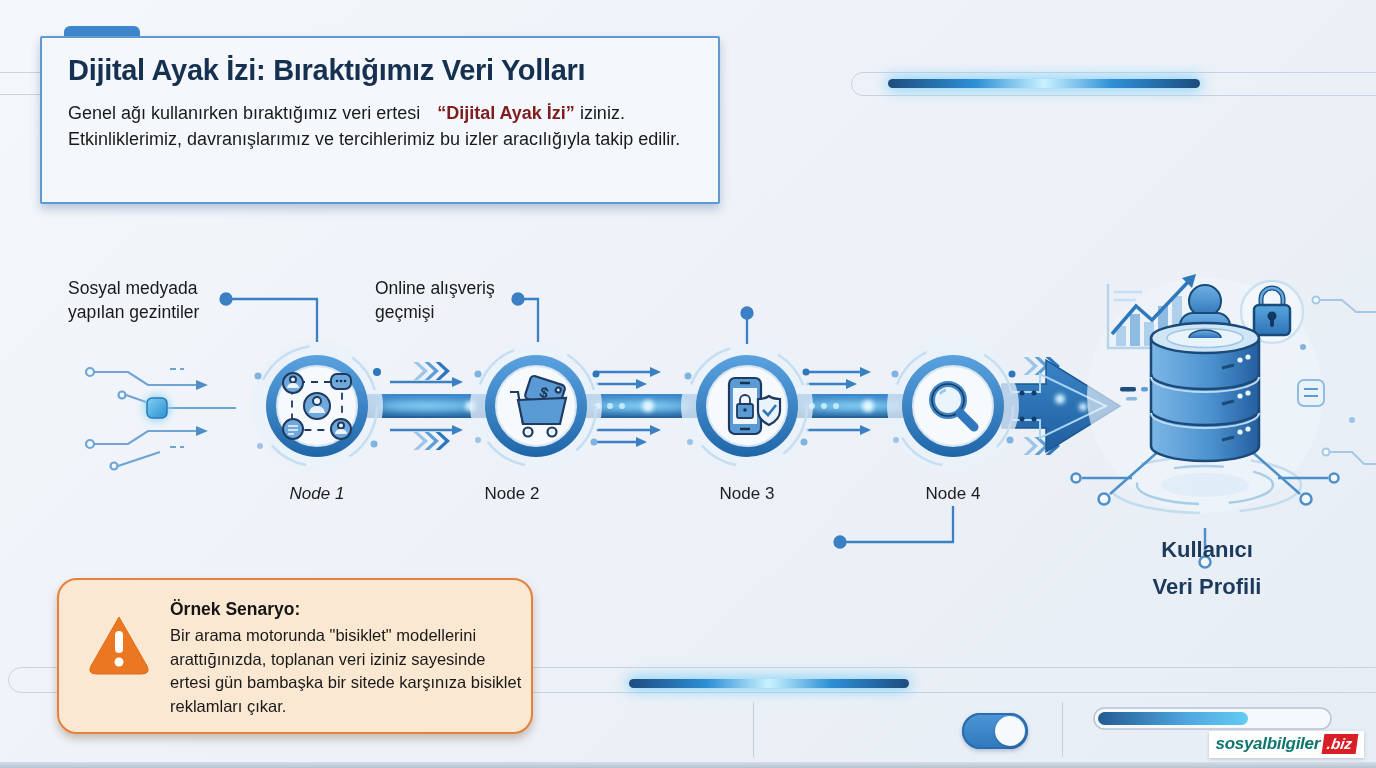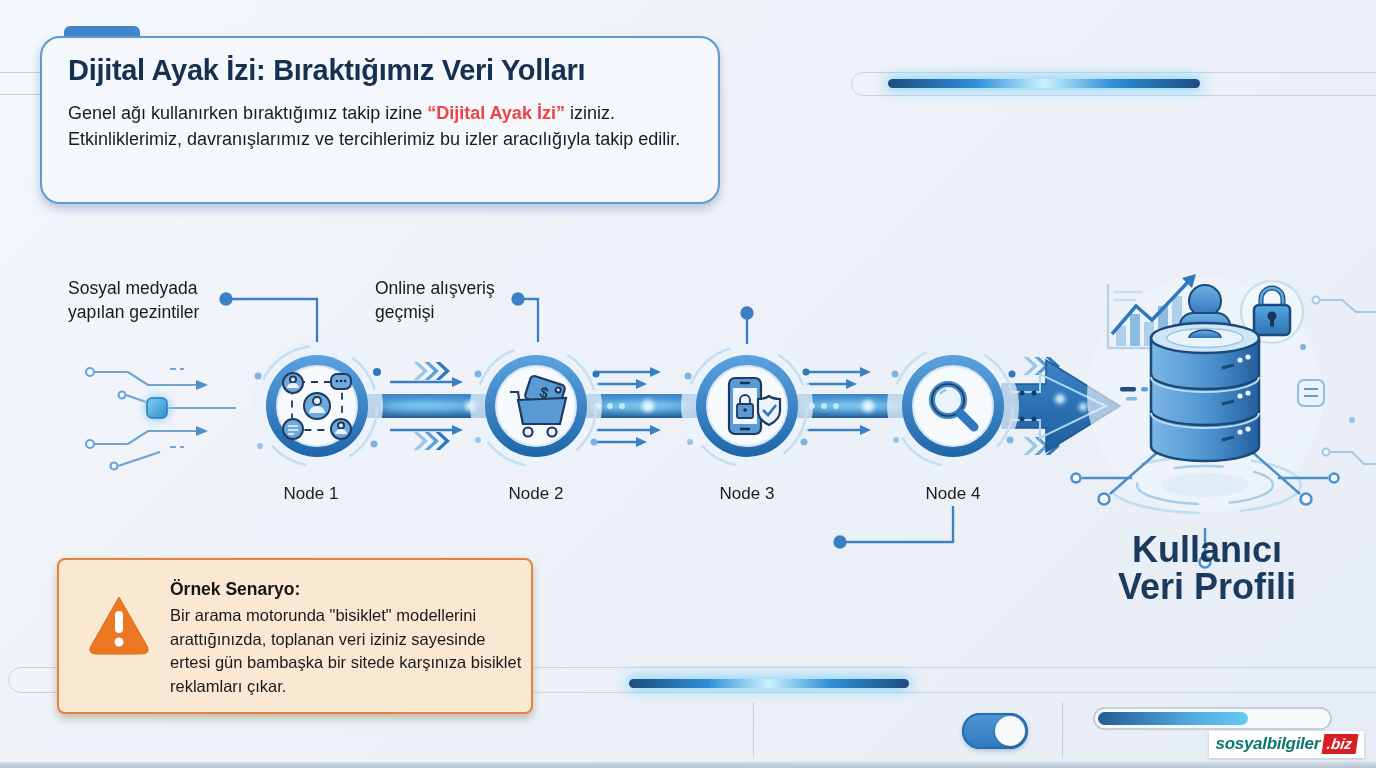--- a/index.html
+++ b/index.html
@@ -9,35 +9,35 @@
 
   
   .rail{position:absolute;border:1px solid #c9d3df;border-radius:13px;background:transparent;}
   .glowbar{position:absolute;height:9px;border-radius:5px;
     background:linear-gradient(90deg,#1e4c7e 0%,#2e8fd6 28%,#c9f2ff 50%,#2e8fd6 72%,#1e4c7e 100%);
     box-shadow:0 0 14px 2px rgba(110,205,250,.85);}
 
   
   .header-tab{position:absolute;left:64px;top:26px;width:76px;height:16px;background:#3e87cc;border-radius:6px 6px 0 0;}
   .title-box{position:absolute;left:40px;top:36px;width:676px;height:164px;background:#f4f7fb;
-    border:2px solid #5e99d1;border-radius:20px;box-shadow:0 5px 10px rgba(90,120,160,.38);z-index:5;}
+    border:2px solid #5e99d1;border-radius:2px;box-shadow:0 5px 10px rgba(90,120,160,.38);z-index:5;}
   .page-title{position:absolute;left:26px;top:16px;font-size:29px;font-weight:bold;color:#16304f;letter-spacing:-.3px;}
   .intro{position:absolute;left:26px;top:62px;width:648px;font-size:18px;line-height:26px;color:#1a1a1a;}
-  .intro b{color:#ef4444;}
+  .intro b{color:#7f1d1d;margin-left:12px;}
 
   
   .callout{position:absolute;font-size:17.5px;line-height:24px;color:#191919;z-index:3;}
   .node-label{position:absolute;width:120px;text-align:center;font-size:17px;color:#1d1d1d;z-index:3;}
 
   .profile-title{position:absolute;left:1082px;top:531px;width:250px;text-align:center;
-    font-size:36px;font-weight:bold;color:#1b3a5c;line-height:37px;z-index:3;}
+    font-size:22px;font-weight:bold;color:#1b3a5c;line-height:37px;z-index:3;}
 
   
-  .scenario-box{position:absolute;left:57px;top:558px;width:472px;height:152px;background:#fbe8d2;
-    border:2px solid #e5813b;border-radius:8px;box-shadow:0 5px 9px rgba(120,90,60,.35);z-index:5;}
+  .scenario-box{position:absolute;left:57px;top:578px;width:472px;height:152px;background:#fbe8d2;
+    border:2px solid #e5813b;border-radius:20px;box-shadow:0 5px 9px rgba(120,90,60,.35);z-index:5;}
   .scenario-title{position:absolute;left:111px;top:19px;font-size:17.5px;font-weight:bold;color:#161616;}
   .scenario-body{position:absolute;left:111px;top:44px;width:356px;font-size:16.5px;line-height:23.5px;color:#1a1a1a;}
 
   
   .vdiv{position:absolute;width:1px;background:#c4ceda;}
   .toggle{position:absolute;left:962px;top:713px;width:66px;height:36px;border-radius:18px;
     background:linear-gradient(180deg,#4e96d6,#2e78be);box-shadow:inset 0 0 0 2px #2a6cad, 0 2px 4px rgba(40,80,130,.3);z-index:6;}
   .toggle .knob{position:absolute;right:3px;top:3px;width:30px;height:30px;border-radius:50%;background:#f6fafd;
     box-shadow:0 1px 3px rgba(30,60,100,.4);}
   .progress-wrap{position:absolute;left:1093px;top:707px;z-index:6;}
@@ -386,36 +386,36 @@
         <circle cx="1303" cy="347" r="3" fill="#7fb3e0"></circle>
           <circle cx="1352" cy="420" r="3" fill="#9cc3e6"></circle>
       </g>
     </g>
   </svg>
 
   <div class="header-tab"></div>
   <div class="title-box">
     <div class="page-title">Dijital Ayak İzi: Bıraktığımız Veri Yolları</div>
     <div class="intro">
-      <span>Genel ağı kullanırken bıraktığımız takip izine </span><b>“Dijital Ayak İzi”</b><span> iziniz.</span>
+      <span>Genel ağı kullanırken bıraktığımız veri ertesi </span><b>“Dijital Ayak İzi”</b><span> iziniz.</span>
       <div>Etkinliklerimiz, davranışlarımız ve tercihlerimiz bu izler aracılığıyla takip edilir.</div>
     </div>
   </div>
 
   <div class="callout" style="left:68px;top:276px;">
     <div>Sosyal medyada</div>
     <div>yapılan gezintiler</div>
   </div>
   <div class="callout" style="left:375px;top:276px;">
     <div>Online alışveriş</div>
     <div>geçmişi</div>
   </div>
 
-  <div class="node-label" style="left:251px;top:484px;">Node 1</div>
-  <div class="node-label" style="left:476px;top:484px;">Node 2</div>
+  <div class="node-label" style="left:257px;top:484px;font-style:italic;">Node 1</div>
+  <div class="node-label" style="left:452px;top:484px;">Node 2</div>
   <div class="node-label" style="left:687px;top:484px;">Node 3</div>
   <div class="node-label" style="left:893px;top:484px;">Node 4</div>
 
   <div class="profile-title">
     <div>Kullanıcı</div>
     <div>Veri Profili</div>
   </div>
 
   <div class="scenario-box">
     <svg class="abs" style="left:26px;top:32px;" width="68" height="68" viewBox="0 0 68 68">

